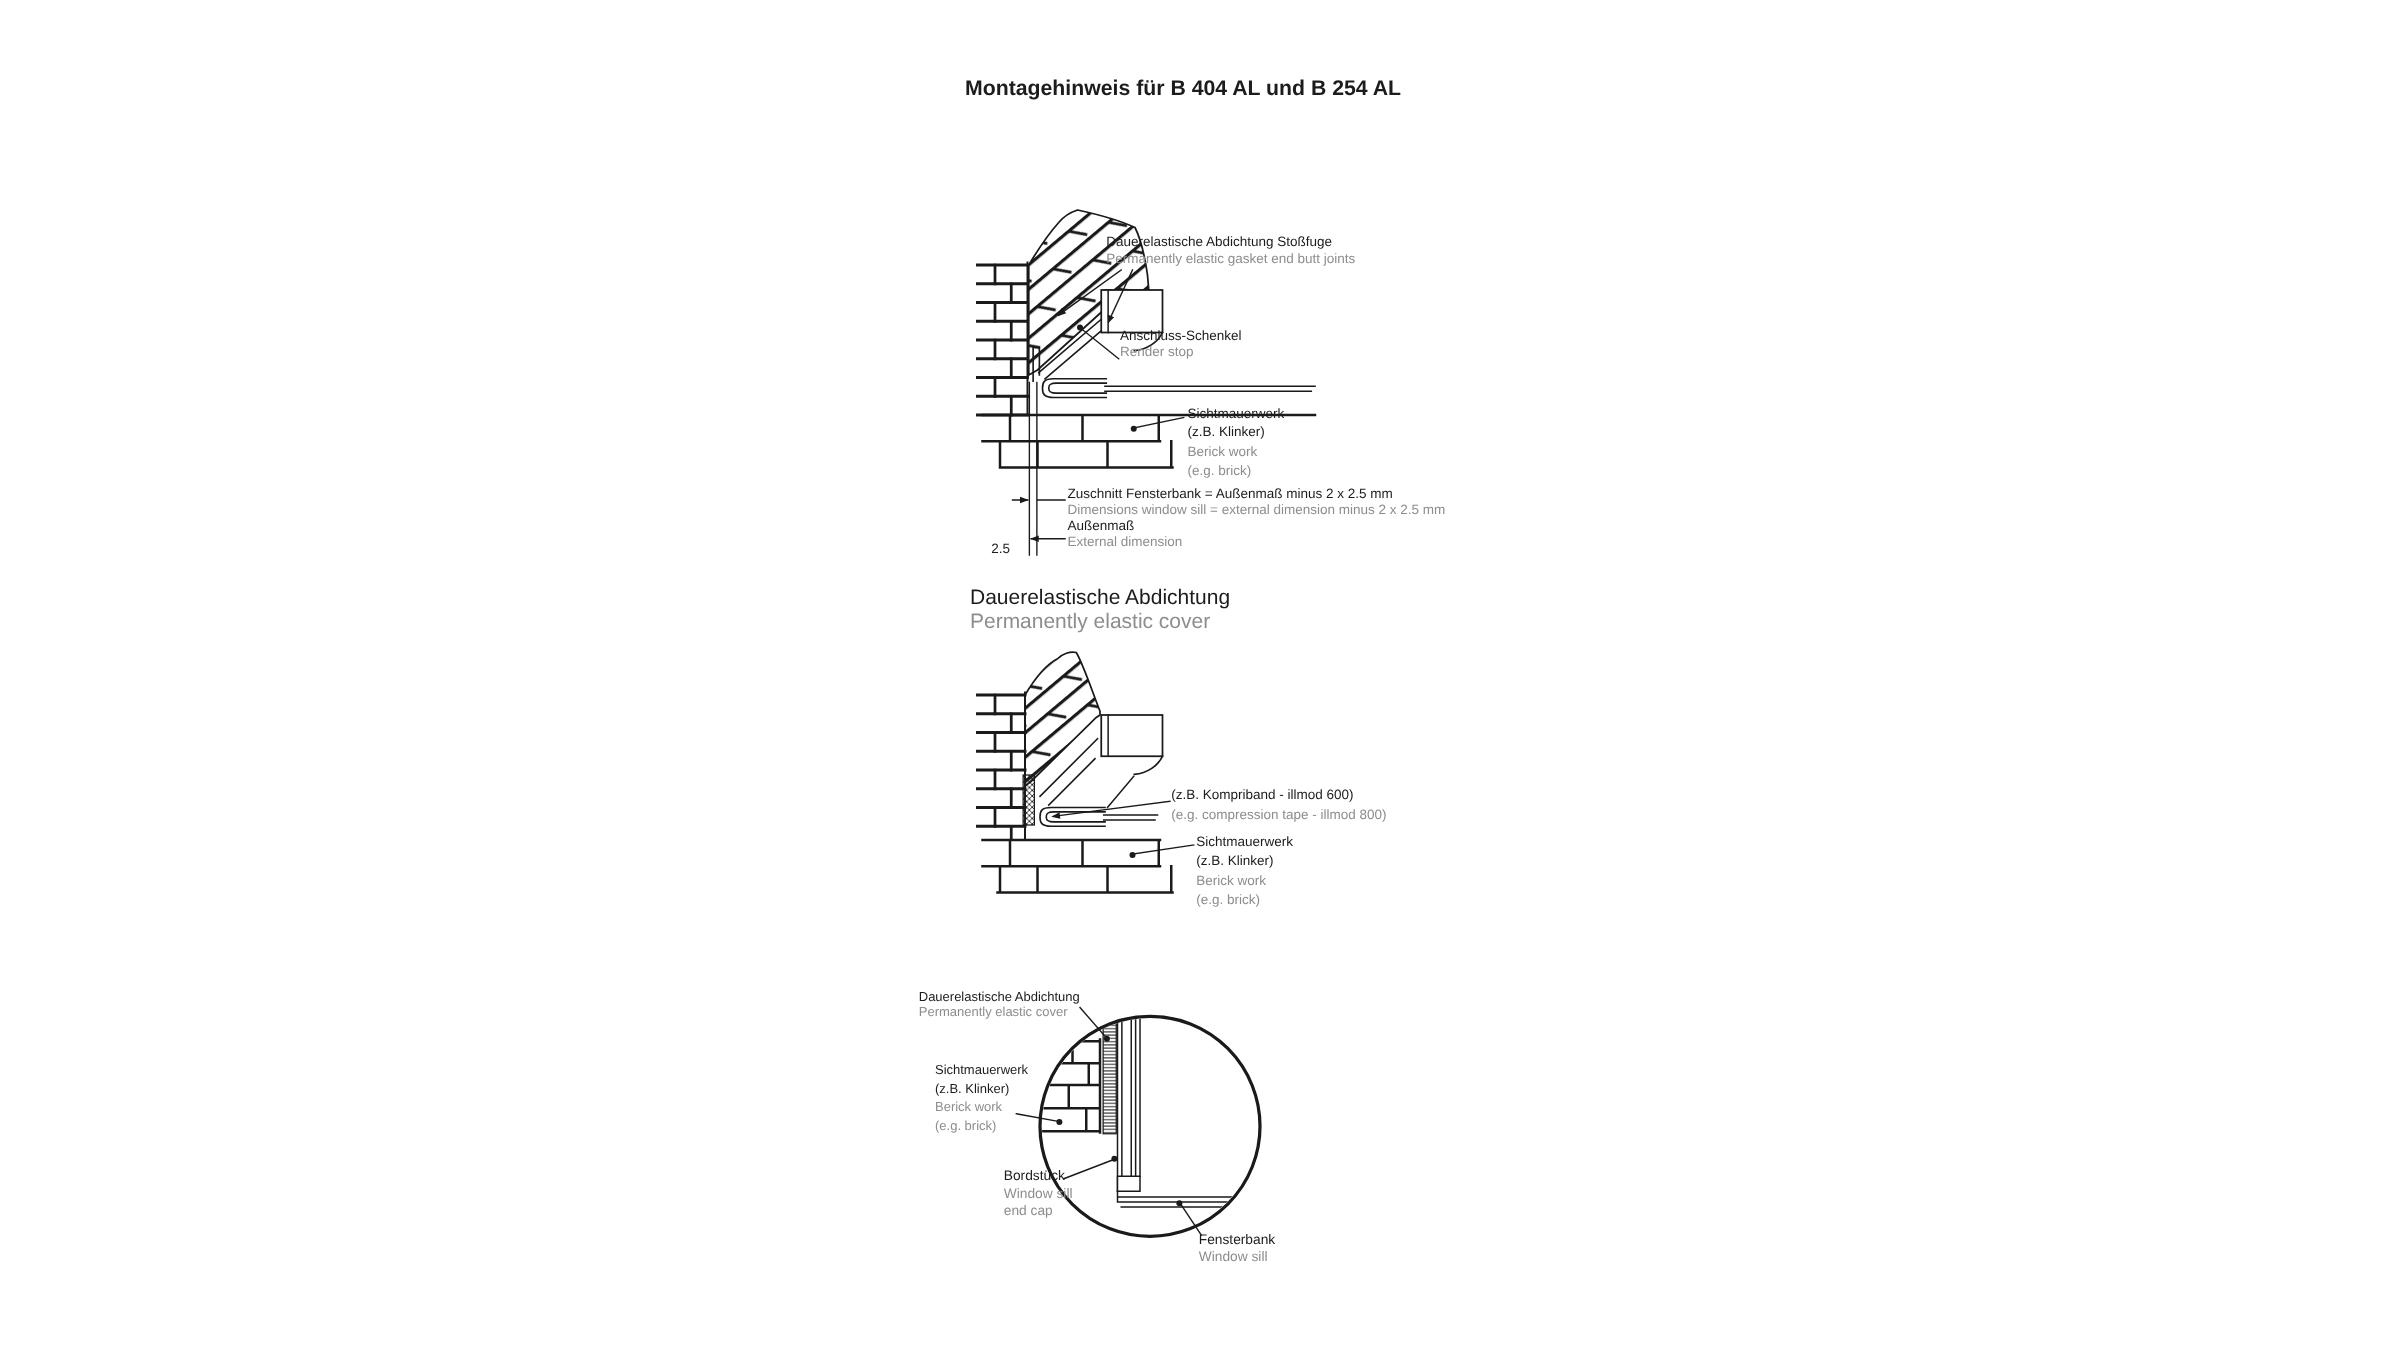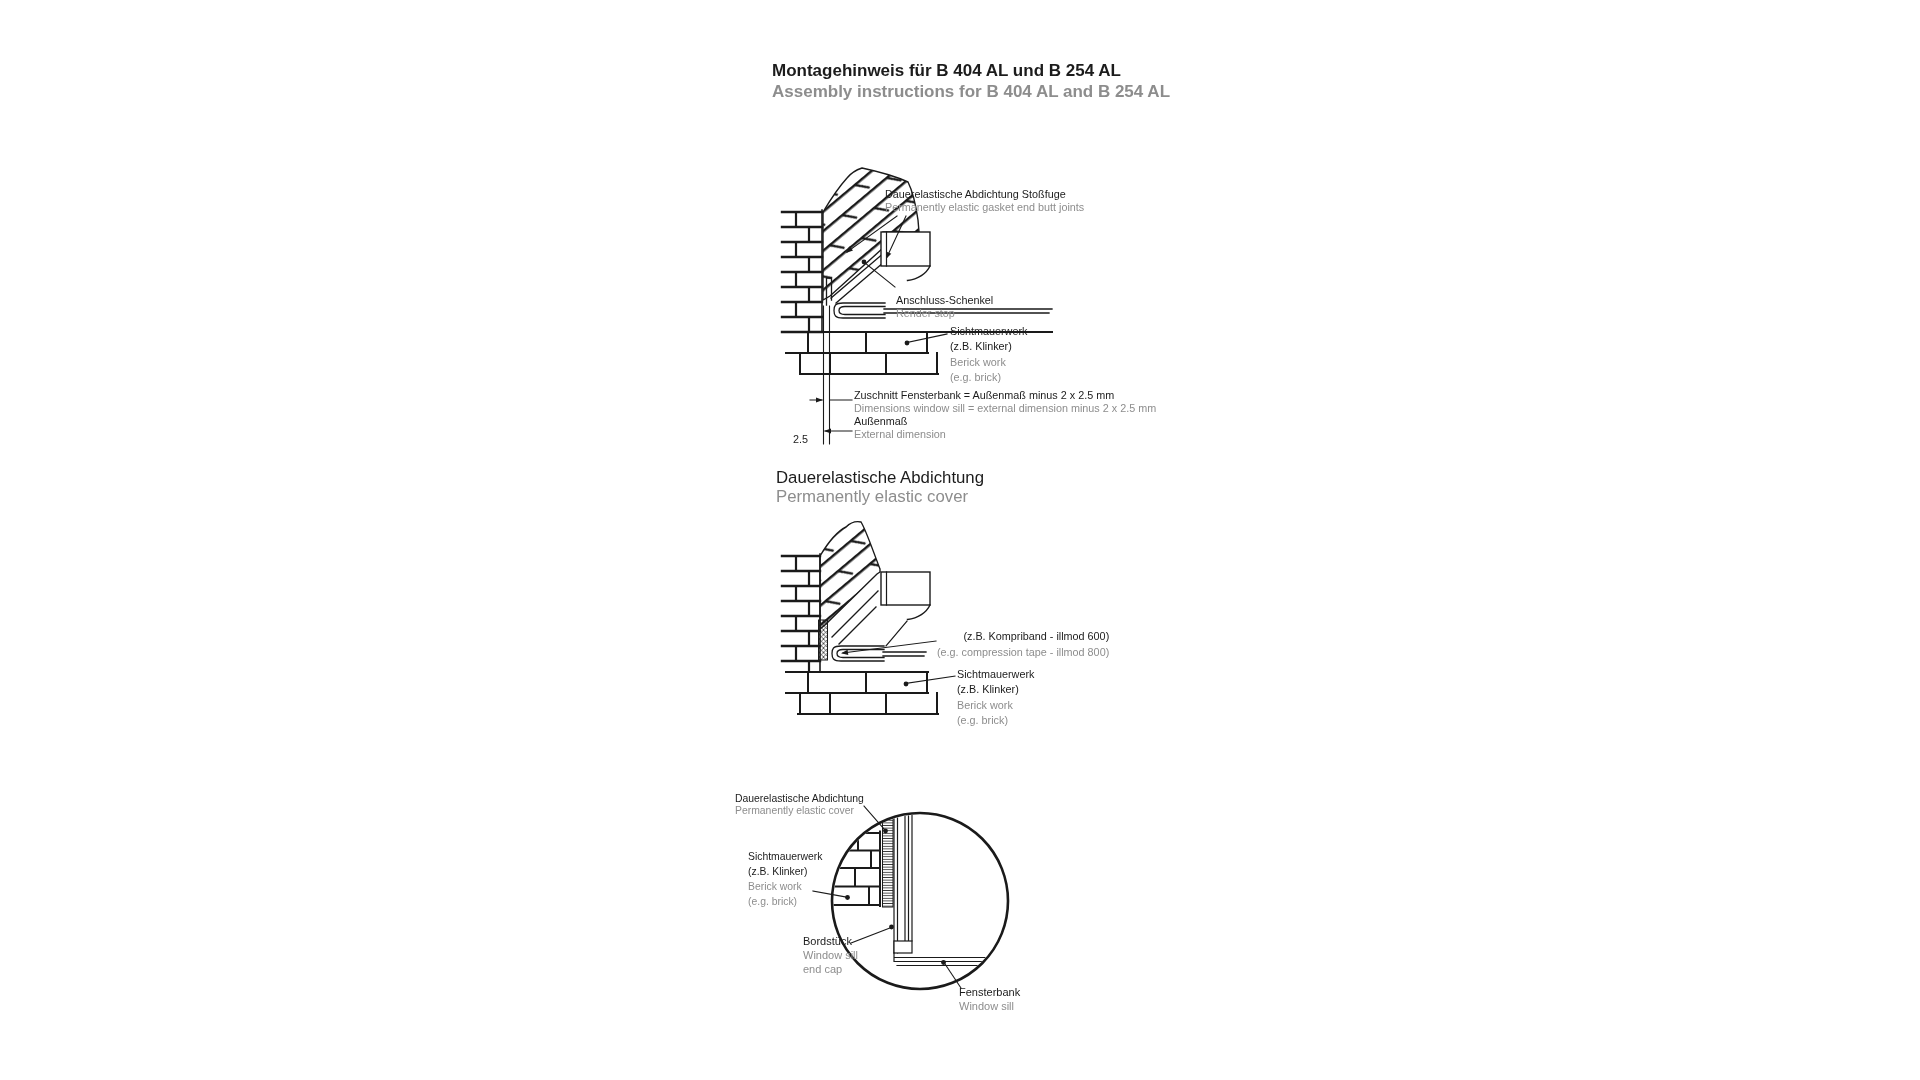--- a/index.html
+++ b/index.html
@@ -8,34 +8,33 @@
   .abs{position:absolute;white-space:nowrap;}
   .title{font-size:17px;font-weight:bold;line-height:21px;}
   .h-small{font-size:13.4px;line-height:15.3px;}
   .h-big{font-size:16.8px;line-height:19.3px;}
   .lbl{font-size:10.8px;line-height:12.9px;}
   .lbl-sp{font-size:10.8px;line-height:15.4px;}
   .lbl-d3{font-size:10.4px;line-height:12.2px;}
   .lbl-d3sp{font-size:10.4px;line-height:15px;}
   .lbl-d3m{font-size:11px;line-height:13.9px;}
   .lbl-dim4{font-size:10.8px;line-height:13px;}
-  .lbl-tape{font-size:10.8px;line-height:16px;text-align:right;}
+  .lbl-tape{font-size:10.8px;line-height:16px;}
   .en{color:#8d8d8d;}
   .de{color:#1c1c1c;}
   .ta-r{text-align:right;margin-top:40px;}
   svg{position:absolute;}
 </style>
 </head>
 <body>
 
 <div class="page">
 
   <div class="abs title" style="left:772px;top:60px;">
     <div class="de">Montagehinweis für B 404 AL und B 254 AL</div>
-    <div class="en">Assembly instructions for B 404 AL and B 254 AL</div>
   </div>
 
 
   <svg style="left:770px;top:165px;" width="420" height="290" viewBox="770 165 420 290">
     <defs>
       <pattern id="pbrick" width="58" height="30" patternUnits="userSpaceOnUse" patternTransform="rotate(-40)">
         <path d="M0,1.3H58M0,16.3H58" stroke="#1a1a1a" stroke-width="2.6" fill="none"></path>
         <path d="M14,1.3L23.6,12.8M43,16.3L52.6,27.8" stroke="#1a1a1a" stroke-width="2.3" fill="none"></path>
       </pattern>
       <pattern id="pcross" width="4.5" height="4.5" patternUnits="userSpaceOnUse">
@@ -94,21 +93,21 @@
         <circle cx="864" cy="262" r="2.4"></circle>
         <circle cx="907" cy="343" r="2.4"></circle>
       </g>
     </g>
   </svg>
 
   <div class="abs lbl" style="left:885px;top:188px;">
     <div class="de">Dauerelastische Abdichtung Stoßfuge</div>
     <div class="en">Permanently elastic gasket end butt joints</div>
   </div>
-  <div class="abs lbl" style="left:896px;top:294px;">
+  <div class="abs lbl" style="left:896px;top:263px;">
     <div class="de">Anschluss-Schenkel</div>
     <div class="en">Render stop</div>
   </div>
   <div class="abs lbl-sp" style="left:950px;top:324px;">
     <div class="de">Sichtmauerwerk</div>
     <div class="de">(z.B. Klinker)</div>
     <div class="en">Berick work</div>
     <div class="en">(e.g. brick)</div>
   </div>
   <div class="abs lbl ta-r" style="left:776px;top:393px;width:32px;">2.5</div>

